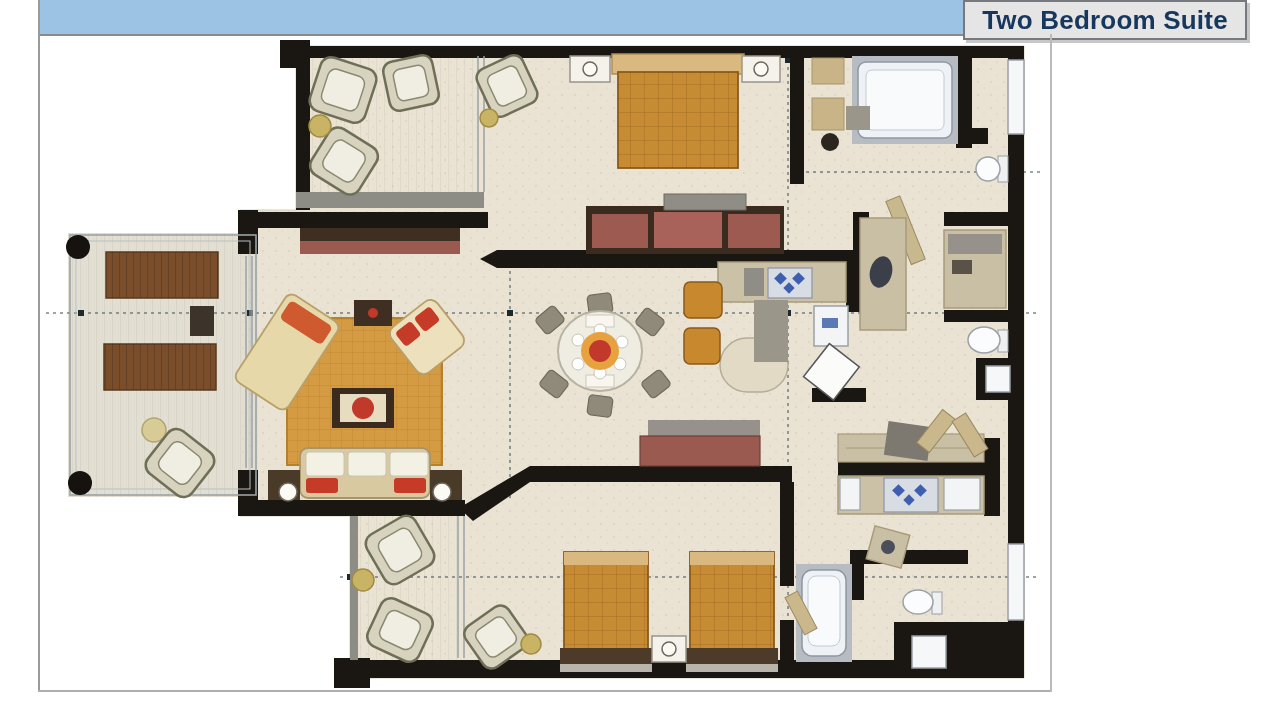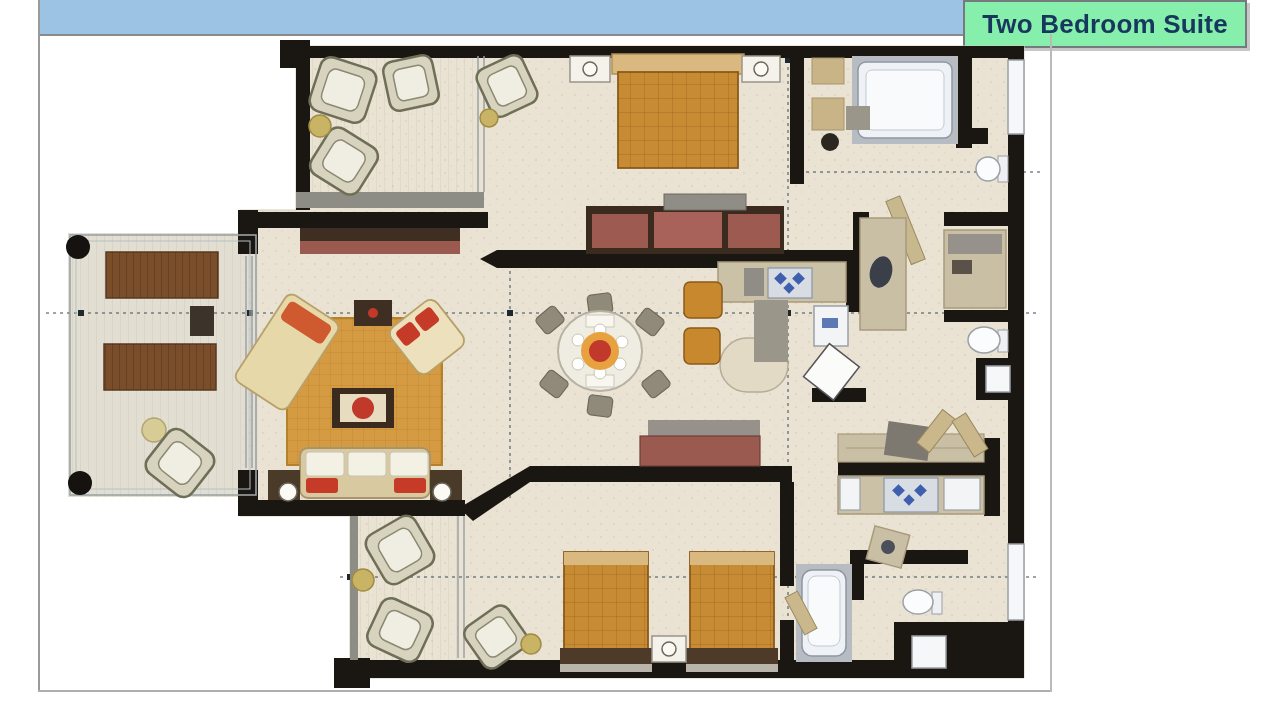--- a/index.html
+++ b/index.html
@@ -2,21 +2,21 @@
 <html><head>
 <meta charset="utf-8">
 <style>
   html,body{margin:0;padding:0;width:1280px;height:720px;background:#ffffff;overflow:hidden;
             font-family:"Liberation Sans",sans-serif;}
   .page-left-border{position:absolute;left:38px;top:0;width:2px;height:692px;background:#9a9a9a;}
   .page-bottom-border{position:absolute;left:38px;top:690px;width:1014px;height:2px;background:#b0aeac;}
   .page-right-border{position:absolute;left:1050px;top:34px;width:2px;height:658px;background:#bcbab8;}
   .top-bar{position:absolute;left:40px;top:0;width:1207px;height:36px;background:#9CC3E4;
            border-bottom:2px solid #8a8a8a;box-sizing:border-box;}
-  .title-box{position:absolute;left:963px;top:0;width:284px;height:48px;background:#86efac;
+  .title-box{position:absolute;left:963px;top:0;width:284px;height:40px;background:#e5e5e5;
              border:2px solid #76797d;box-sizing:border-box;box-shadow:3px 3px 0 rgba(130,130,130,.45);
              display:flex;align-items:center;justify-content:center;}
   .title-box span{font-size:26px;font-weight:bold;color:#17375D;letter-spacing:.2px;white-space:nowrap;}
   .plan-wrap{position:absolute;left:0;top:0;width:1280px;height:720px;}
 </style>
 </head>
 <body>
 
 <div class="top-bar"></div>
 <div class="title-box">

